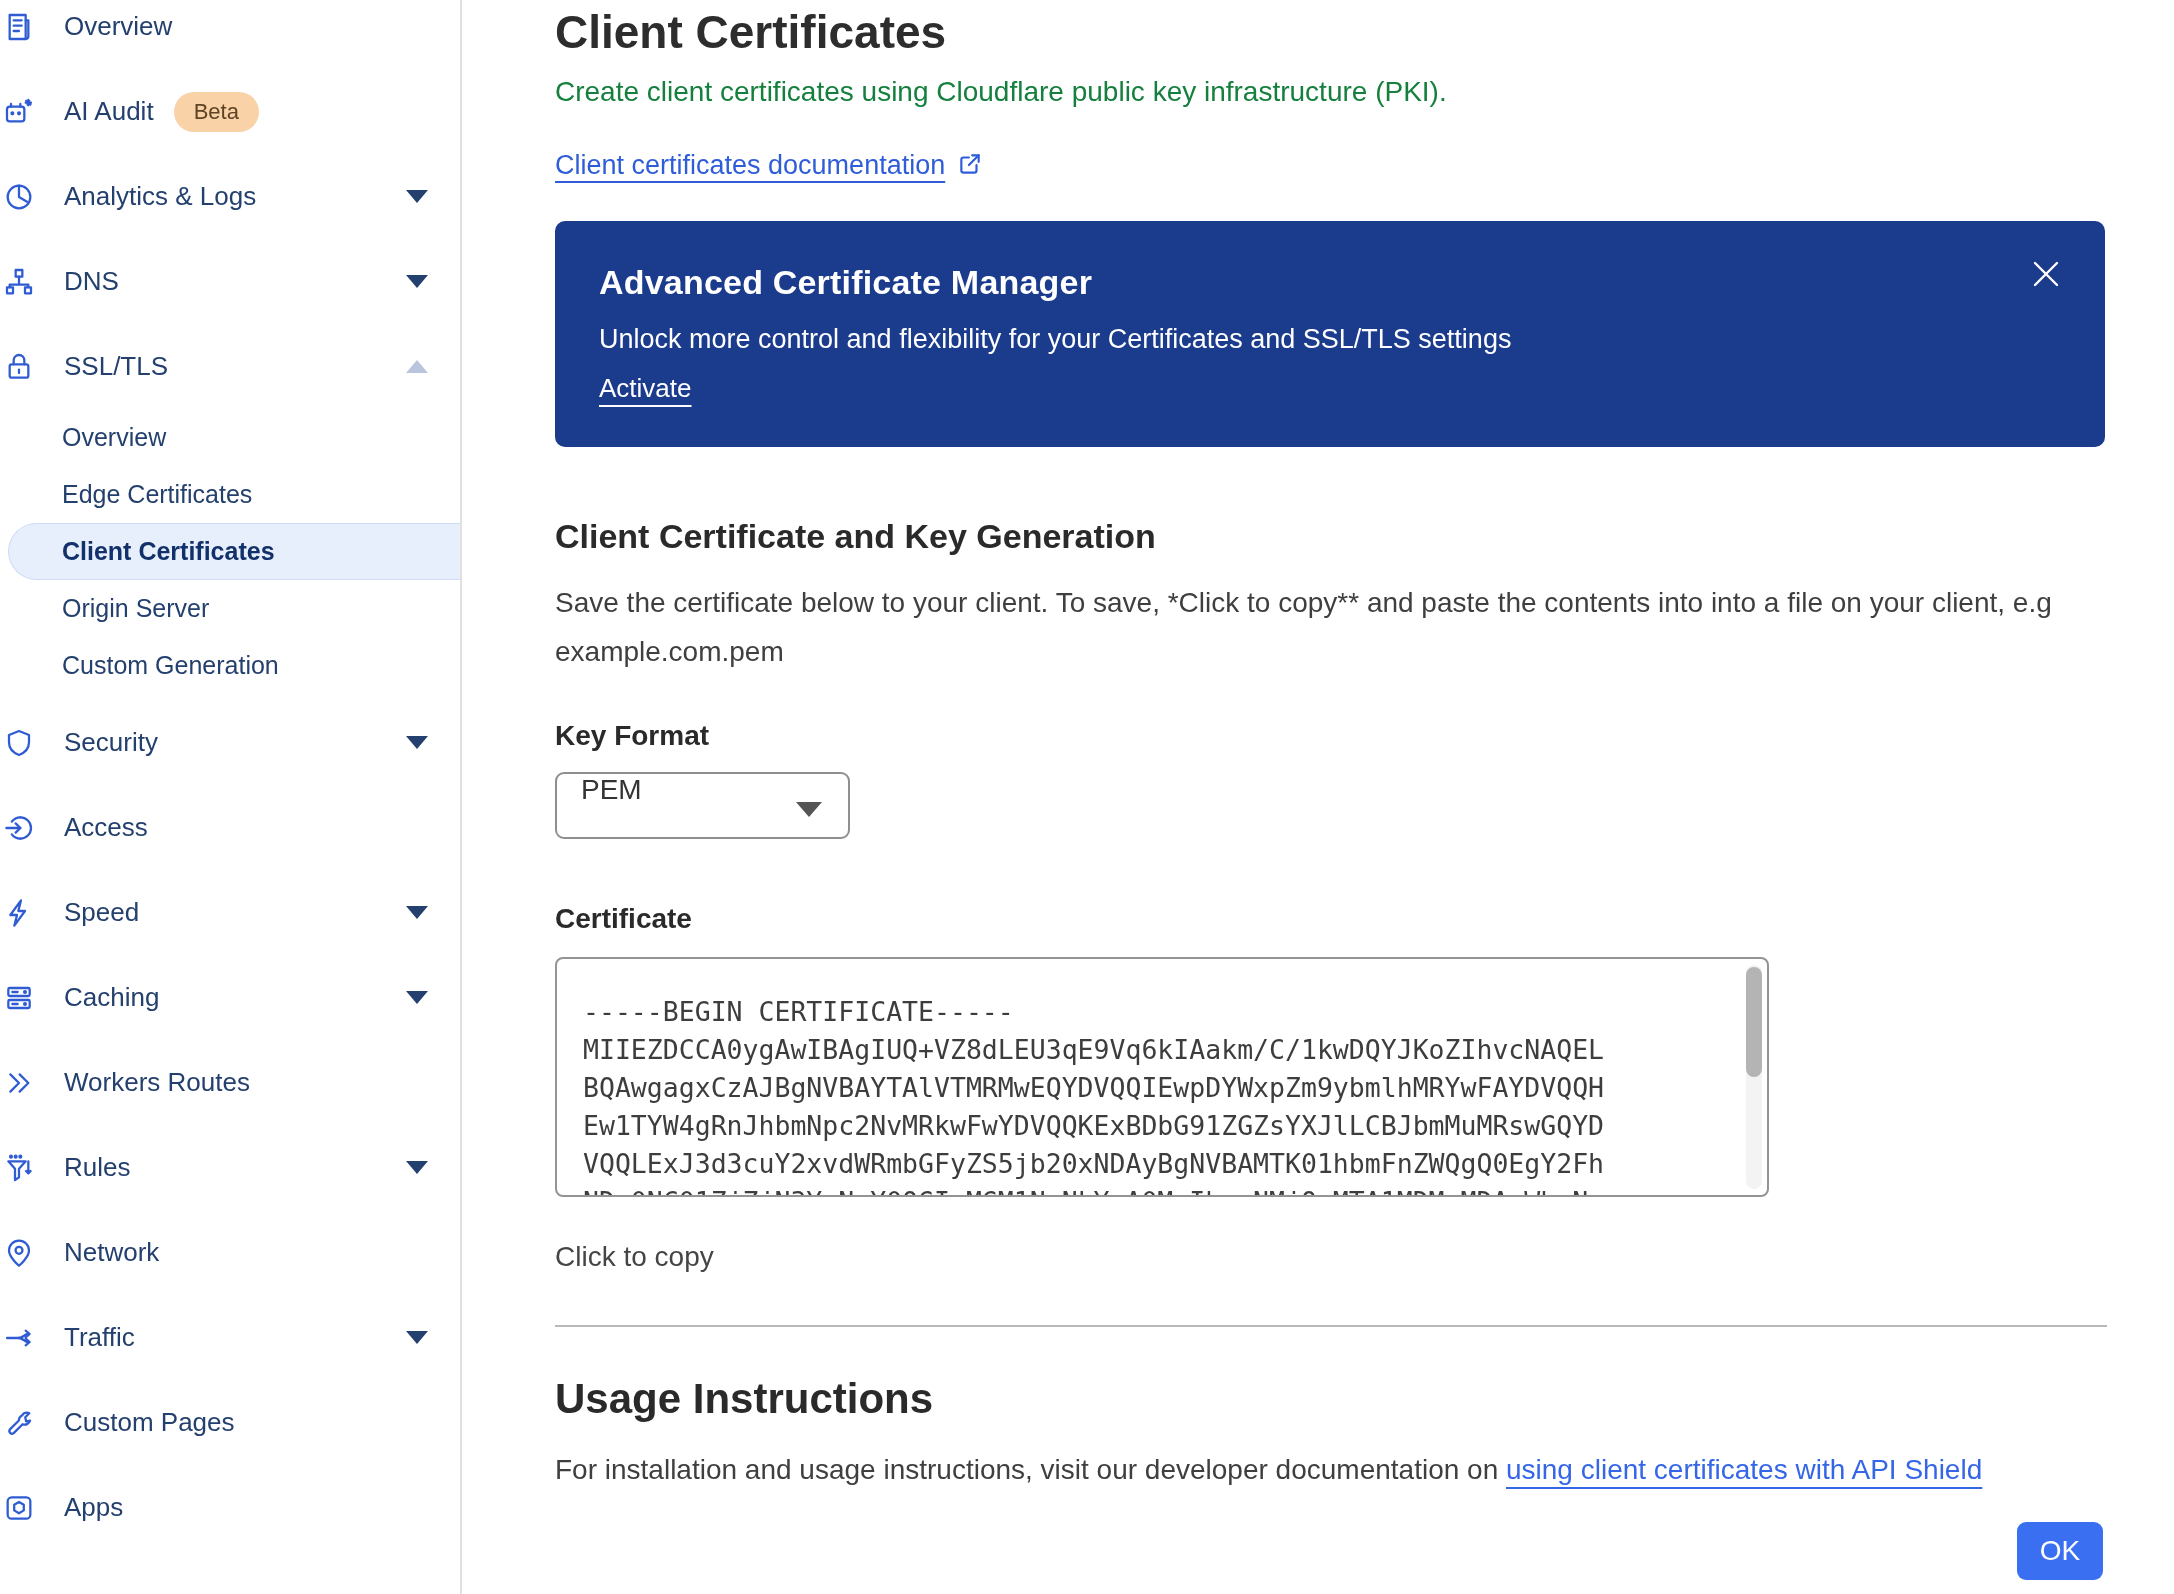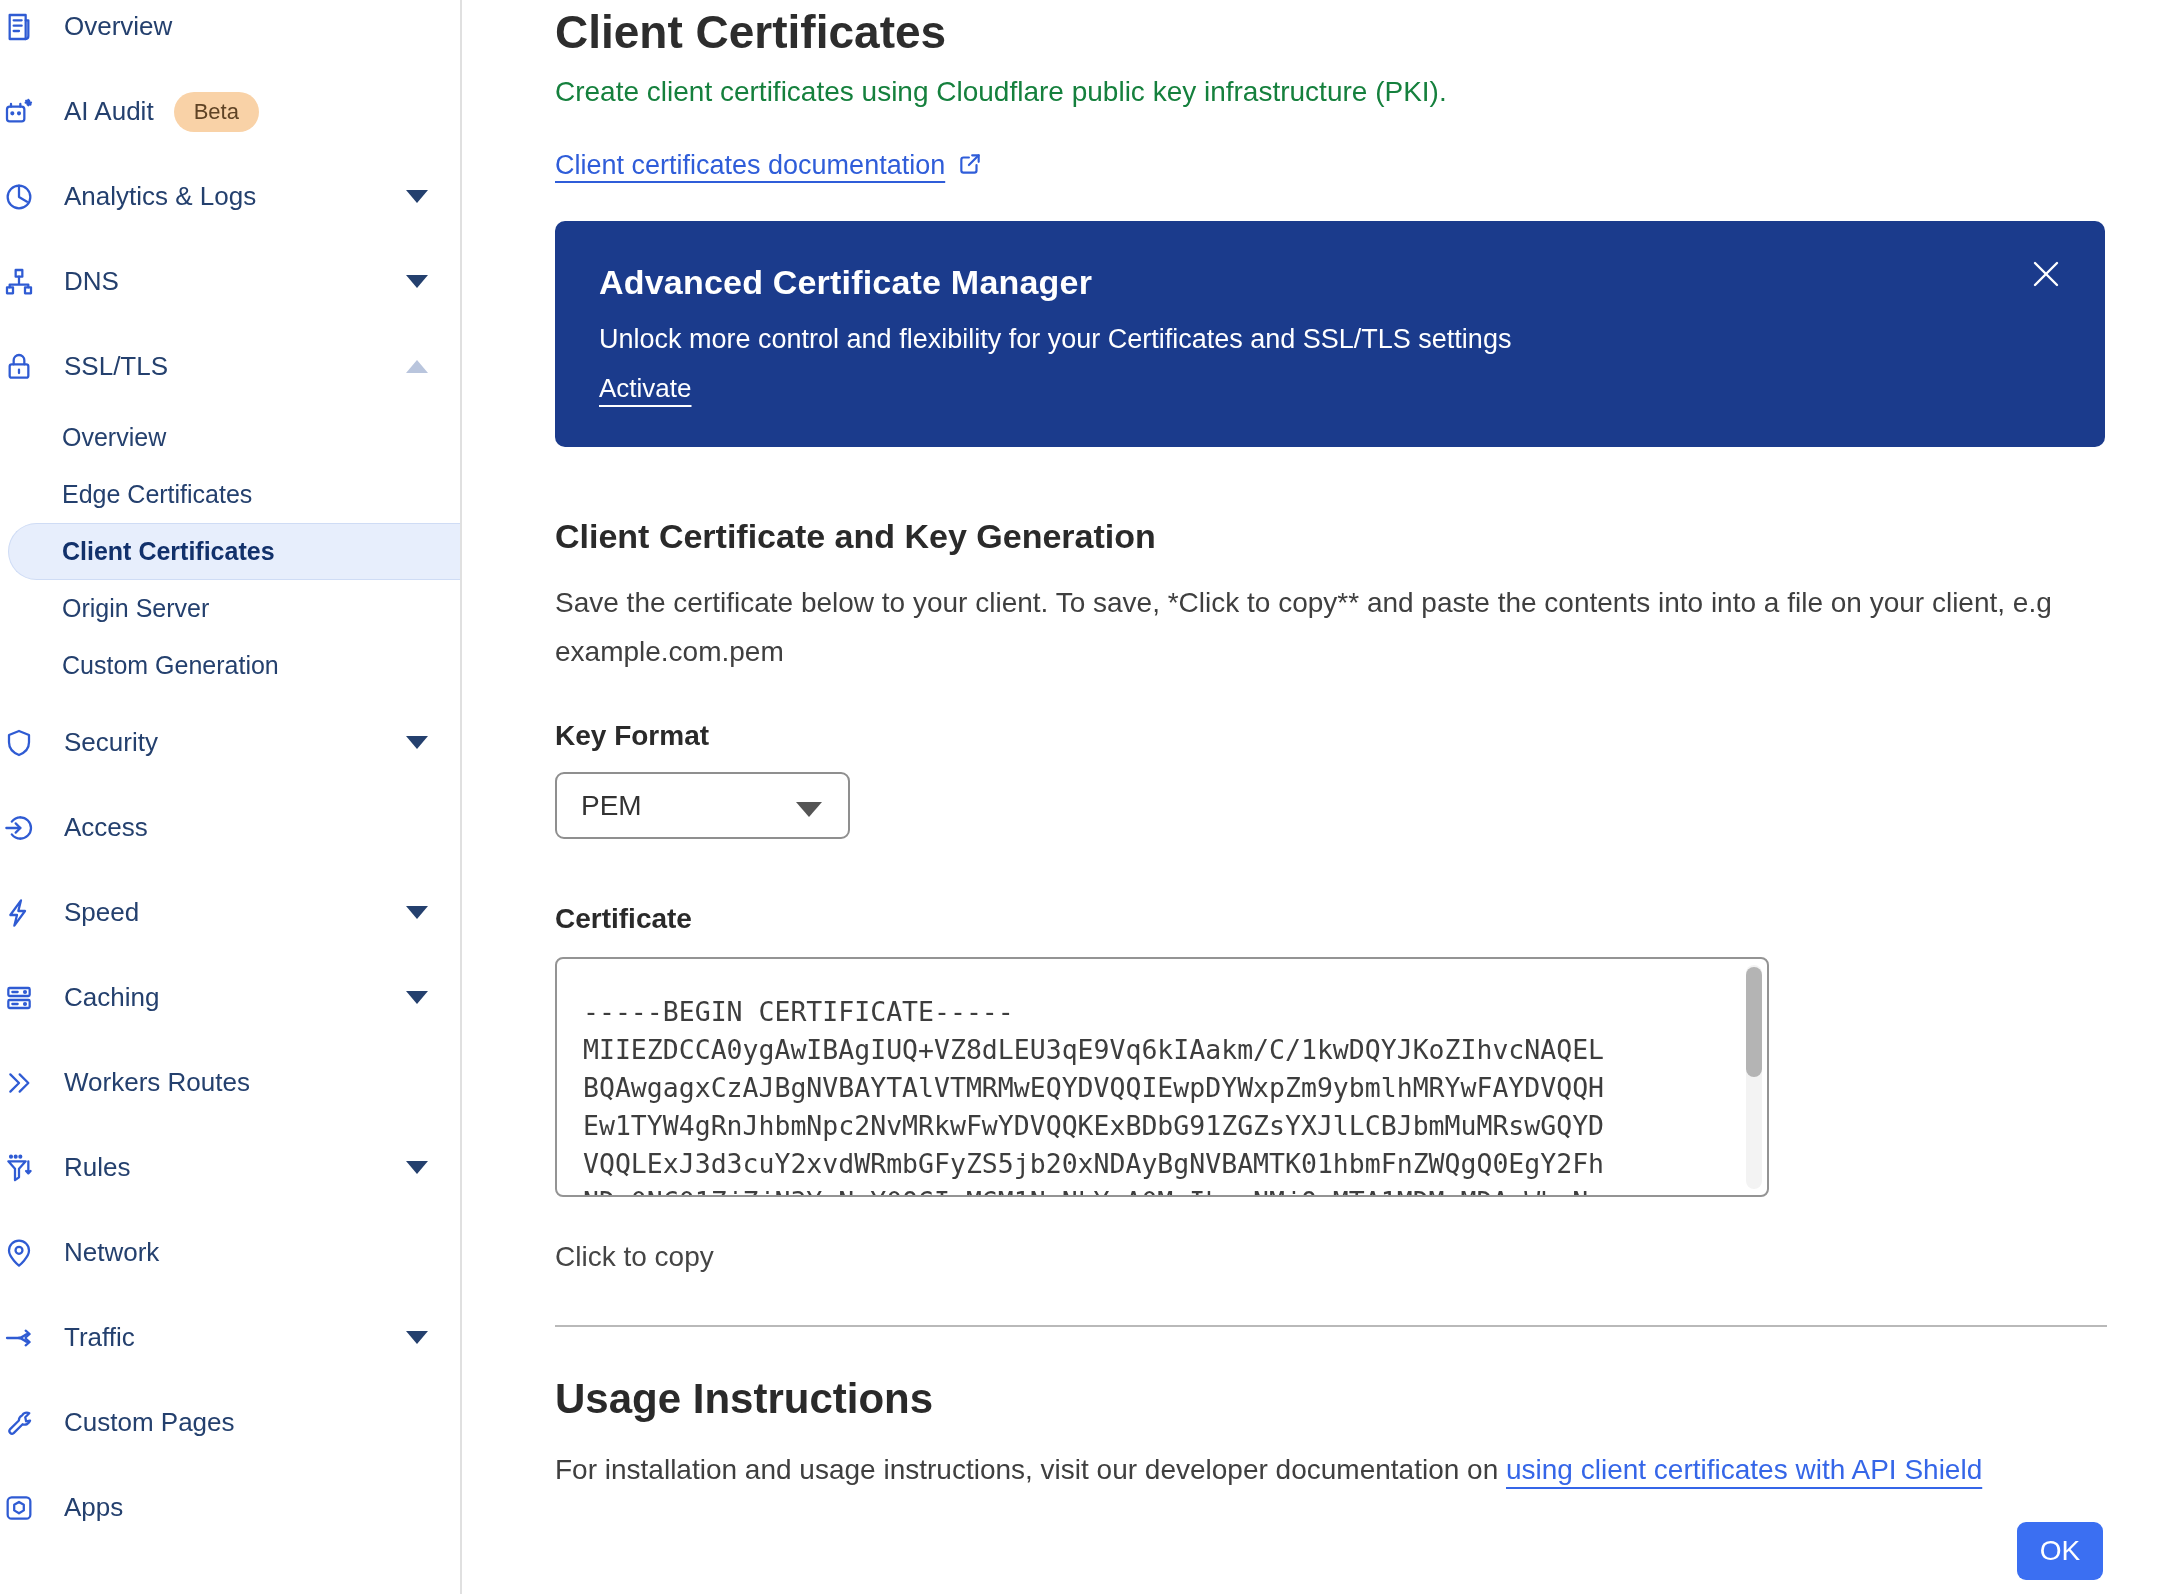--- a/index.html
+++ b/index.html
@@ -46,21 +46,21 @@
   #banner-body{margin-top:22px;font-size:27px;}
   #banner-action{display:inline-block;margin-top:18px;font-size:26px;color:#fff;
                  text-decoration:underline;text-underline-offset:8px;cursor:pointer;}
   #banner-close{position:absolute;top:30px;right:36px;width:46px;height:46px;cursor:pointer;}
   #banner-close svg{width:46px;height:46px;stroke:#fff;stroke-width:2.4;stroke-linecap:round;}
 
   #gen-heading{margin-top:70px;font-size:34px;font-weight:bold;color:#2a2a2a;}
   #gen-desc{margin-top:22px;font-size:28px;line-height:49px;color:#3f3f3f;max-width:1530px;}
   #key-format-label{margin-top:44px;font-size:28px;font-weight:bold;color:#2a2a2a;}
   #key-format-select{position:relative;margin-top:20px;width:295px;height:67px;box-sizing:border-box;
-                     border:2px solid #8f8f8f;border-radius:9px;display:flex;align-items:center;
+                     border:2px solid #8f8f8f;border-radius:9px;display:flex;align-items:flex-start;
                      padding-left:24px;font-size:28px;color:#333;cursor:pointer;background:#fff;}
   #key-format-select .sel-caret{position:absolute;right:26px;top:28px;width:0;height:0;
      border-left:13px solid transparent;border-right:13px solid transparent;border-top:15px solid #555;}
 
   #cert-label{margin-top:64px;font-size:28px;font-weight:bold;color:#2a2a2a;}
   #cert-box{position:relative;margin-top:22px;width:1214px;height:240px;box-sizing:border-box;
             border:2px solid #949494;border-radius:8px;background:#fff;overflow:hidden;cursor:text;}
   #cert-text{margin:0;padding:34px 40px 0 26px;font-family:"DejaVu Sans Mono",monospace;
              font-size:26.5px;line-height:38px;color:#3d3d3d;white-space:pre;}
   #cert-scrollbar{position:absolute;top:6px;bottom:6px;right:5px;width:16px;background:#f3f3f3;

